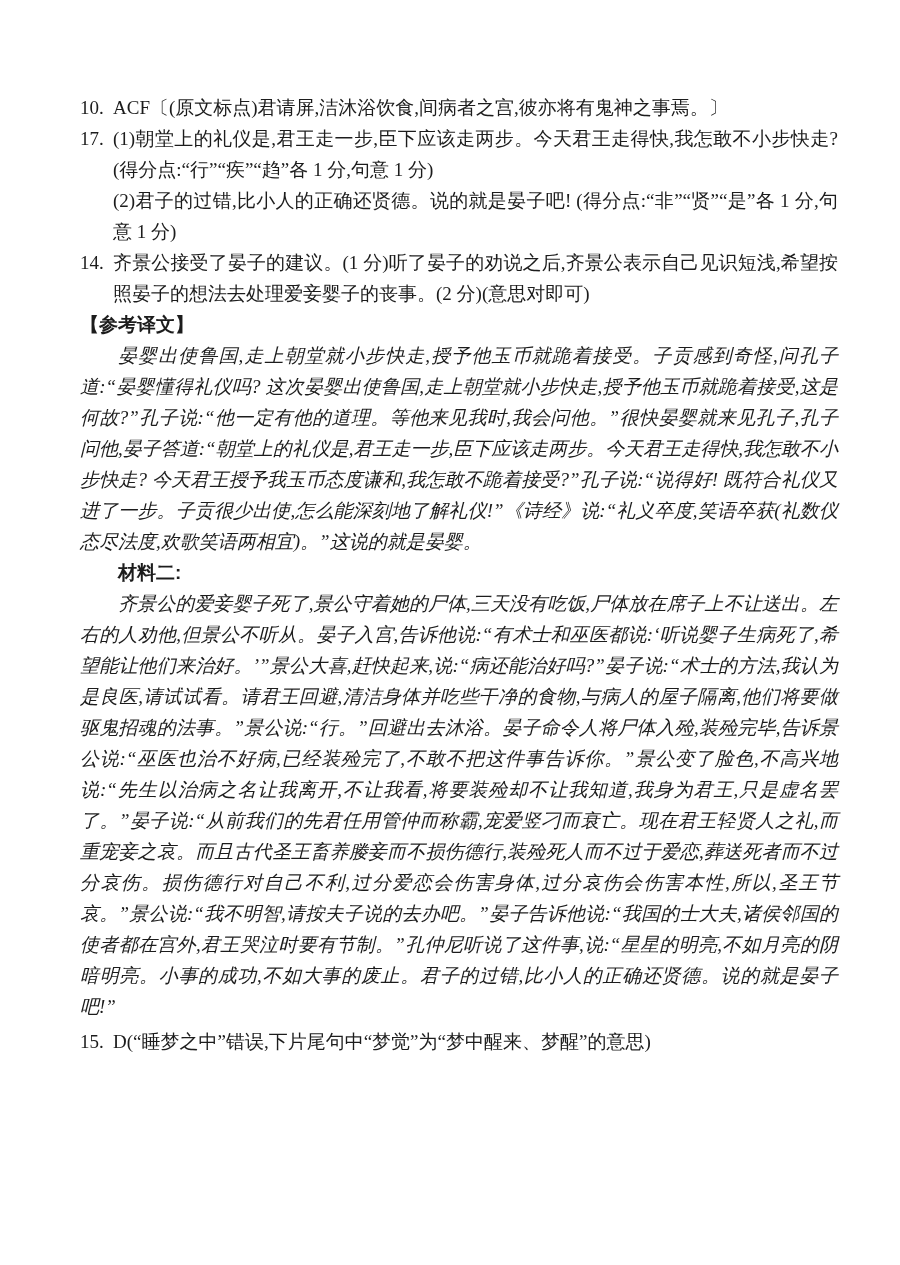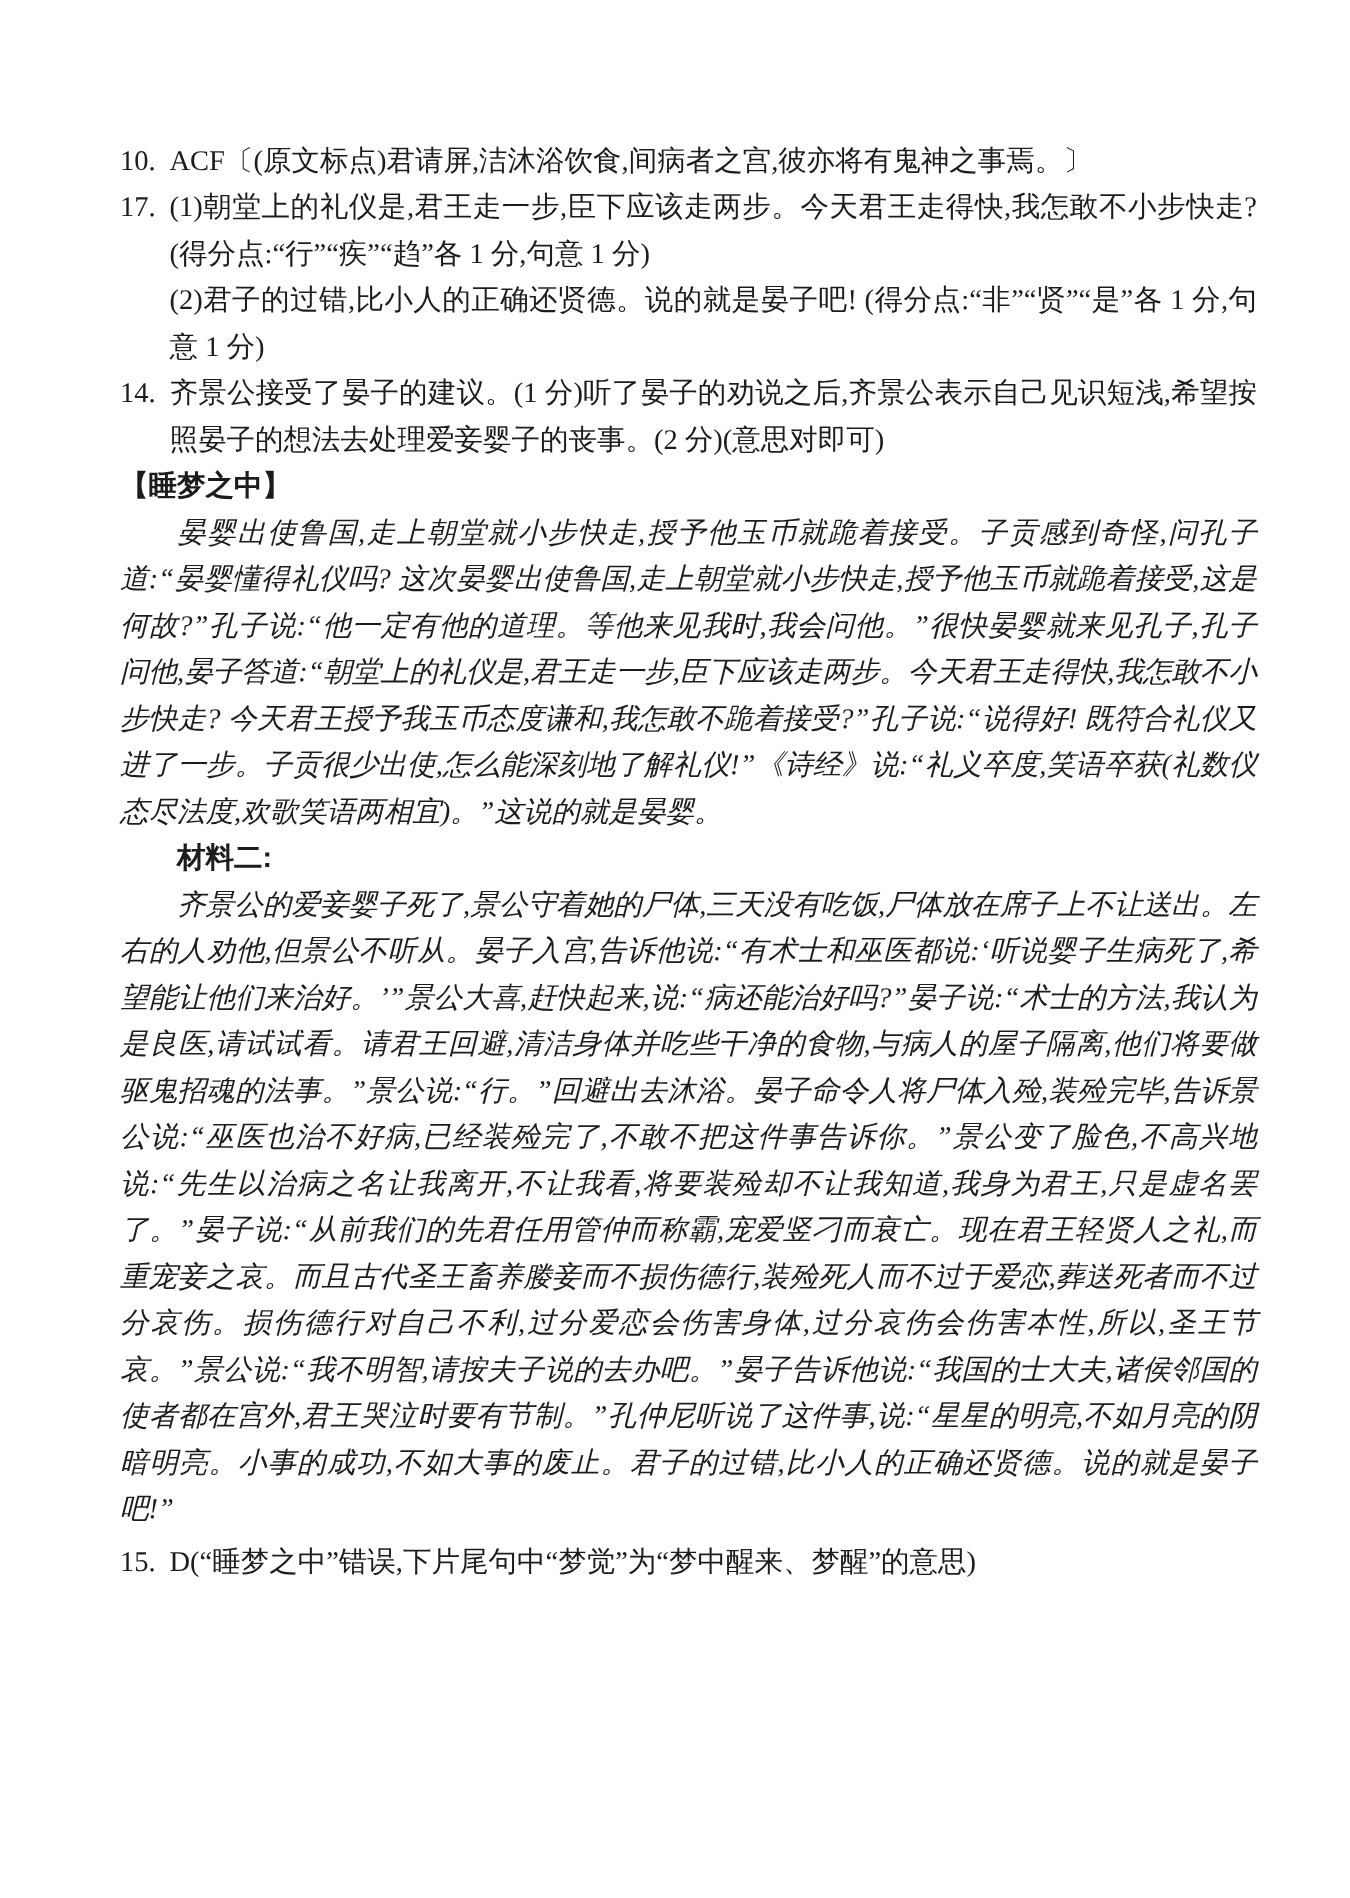--- a/index.html
+++ b/index.html
@@ -85,21 +85,21 @@
     <div class="ans"><span class="num">10.</span><span>ACF〔(原文标点)君请屏,洁沐浴饮食,间病者之宫,彼亦将有鬼神之事焉。〕</span></div>
 
 
 
     <div class="ans"><span class="num">17.</span><span>(1)朝堂上的礼仪是,君王走一步,臣下应该走两步。今天君王走得快,我怎敢不小步快走? (得分点:“行”“疾”“趋”各 1 分,句意 1 分)</span></div>
 
     <div class="ans"><span>(2)君子的过错,比小人的正确还贤德。说的就是晏子吧! (得分点:“非”“贤”“是”各 1 分,句意 1 分)</span></div>
 
     <div class="ans"><span class="num">14.</span><span>齐景公接受了晏子的建议。(1 分)听了晏子的劝说之后,齐景公表示自己见识短浅,希望按照晏子的想法去处理爱妾婴子的丧事。(2 分)(意思对即可)</span></div>
 
-    <div class="hei trans-header">【睡梦之中】</div>
+    <div class="hei trans-header">【参考译文】</div>
 
 
     <div class="para">晏婴出使鲁国,走上朝堂就小步快走,授予他玉币就跪着接受。子贡感到奇怪,问孔子道:“晏婴懂得礼仪吗? 这次晏婴出使鲁国,走上朝堂就小步快走,授予他玉币就跪着接受,这是何故?”孔子说:“他一定有他的道理。等他来见我时,我会问他。”很快晏婴就来见孔子,孔子问他,晏子答道:“朝堂上的礼仪是,君王走一步,臣下应该走两步。今天君王走得快,我怎敢不小步快走? 今天君王授予我玉币态度谦和,我怎敢不跪着接受?”孔子说:“说得好! 既符合礼仪又进了一步。子贡很少出使,怎么能深刻地了解礼仪!”《诗经》说:“礼义卒度,笑语卒获(礼数仪态尽法度,欢歌笑语两相宜)。”这说的就是晏婴。</div>
 
     <div class="hei mat-label">材料二:</div>
 
     <div class="para">齐景公的爱妾婴子死了,景公守着她的尸体,三天没有吃饭,尸体放在席子上不让送出。左右的人劝他,但景公不听从。晏子入宫,告诉他说:“有术士和巫医都说:‘听说婴子生病死了,希望能让他们来治好。’”景公大喜,赶快起来,说:“病还能治好吗?”晏子说:“术士的方法,我认为是良医,请试试看。请君王回避,清洁身体并吃些干净的食物,与病人的屋子隔离,他们将要做驱鬼招魂的法事。”景公说:“行。”回避出去沐浴。晏子命令人将尸体入殓,装殓完毕,告诉景公说:“巫医也治不好病,已经装殓完了,不敢不把这件事告诉你。”景公变了脸色,不高兴地说:“先生以治病之名让我离开,不让我看,将要装殓却不让我知道,我身为君王,只是虚名罢了。”晏子说:“从前我们的先君任用管仲而称霸,宠爱竖刁而衰亡。现在君王轻贤人之礼,而重宠妾之哀。而且古代圣王畜养媵妾而不损伤德行,装殓死人而不过于爱恋,葬送死者而不过分哀伤。损伤德行对自己不利,过分爱恋会伤害身体,过分哀伤会伤害本性,所以,圣王节哀。”景公说:“我不明智,请按夫子说的去办吧。”晏子告诉他说:“我国的士大夫,诸侯邻国的使者都在宫外,君王哭泣时要有节制。”孔仲尼听说了这件事,说:“星星的明亮,不如月亮的阴暗明亮。小事的成功,不如大事的废止。君子的过错,比小人的正确还贤德。说的就是晏子吧!”</div>
 
     <div class="ans ans-15"><span class="num">15.</span><span>D(“睡梦之中”错误,下片尾句中“梦觉”为“梦中醒来、梦醒”的意思)</span></div>
 

